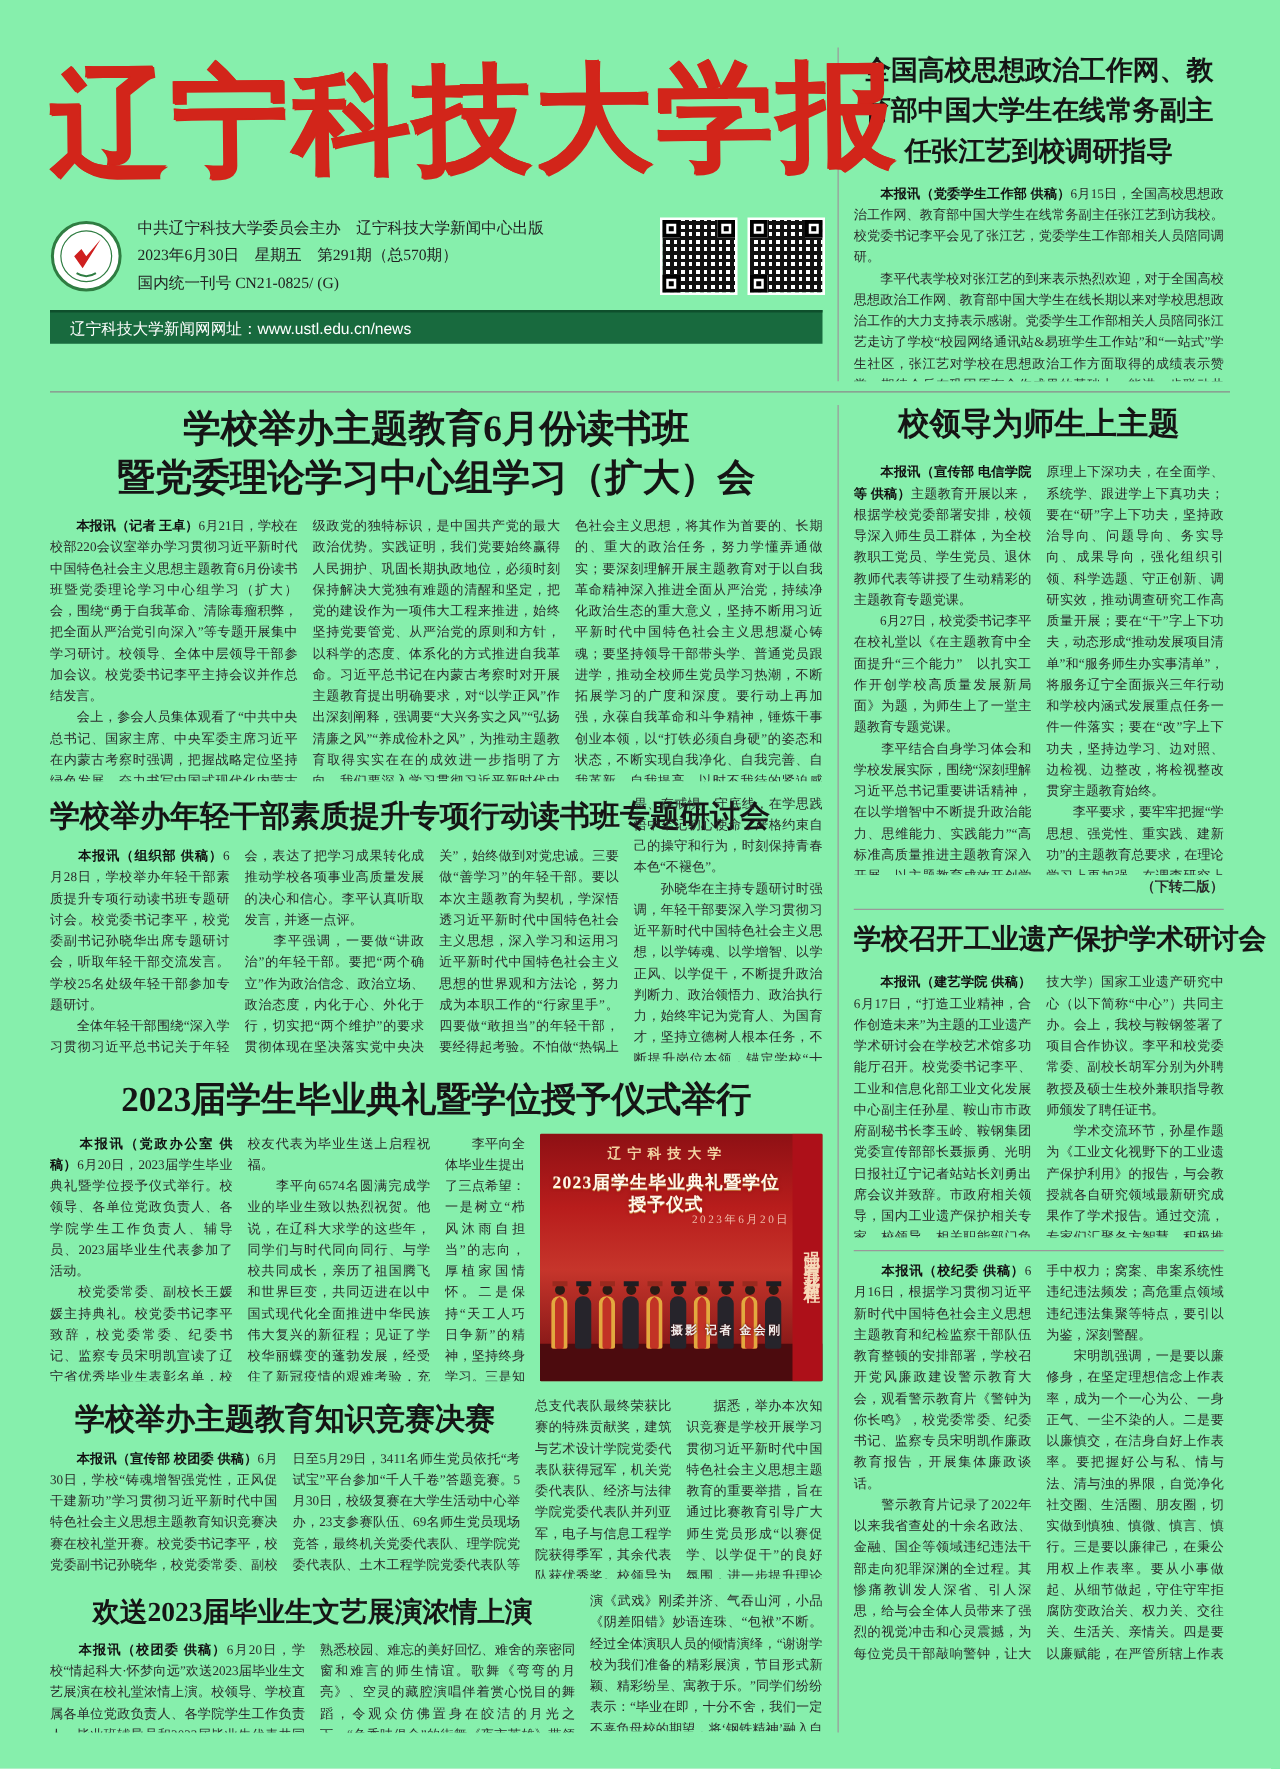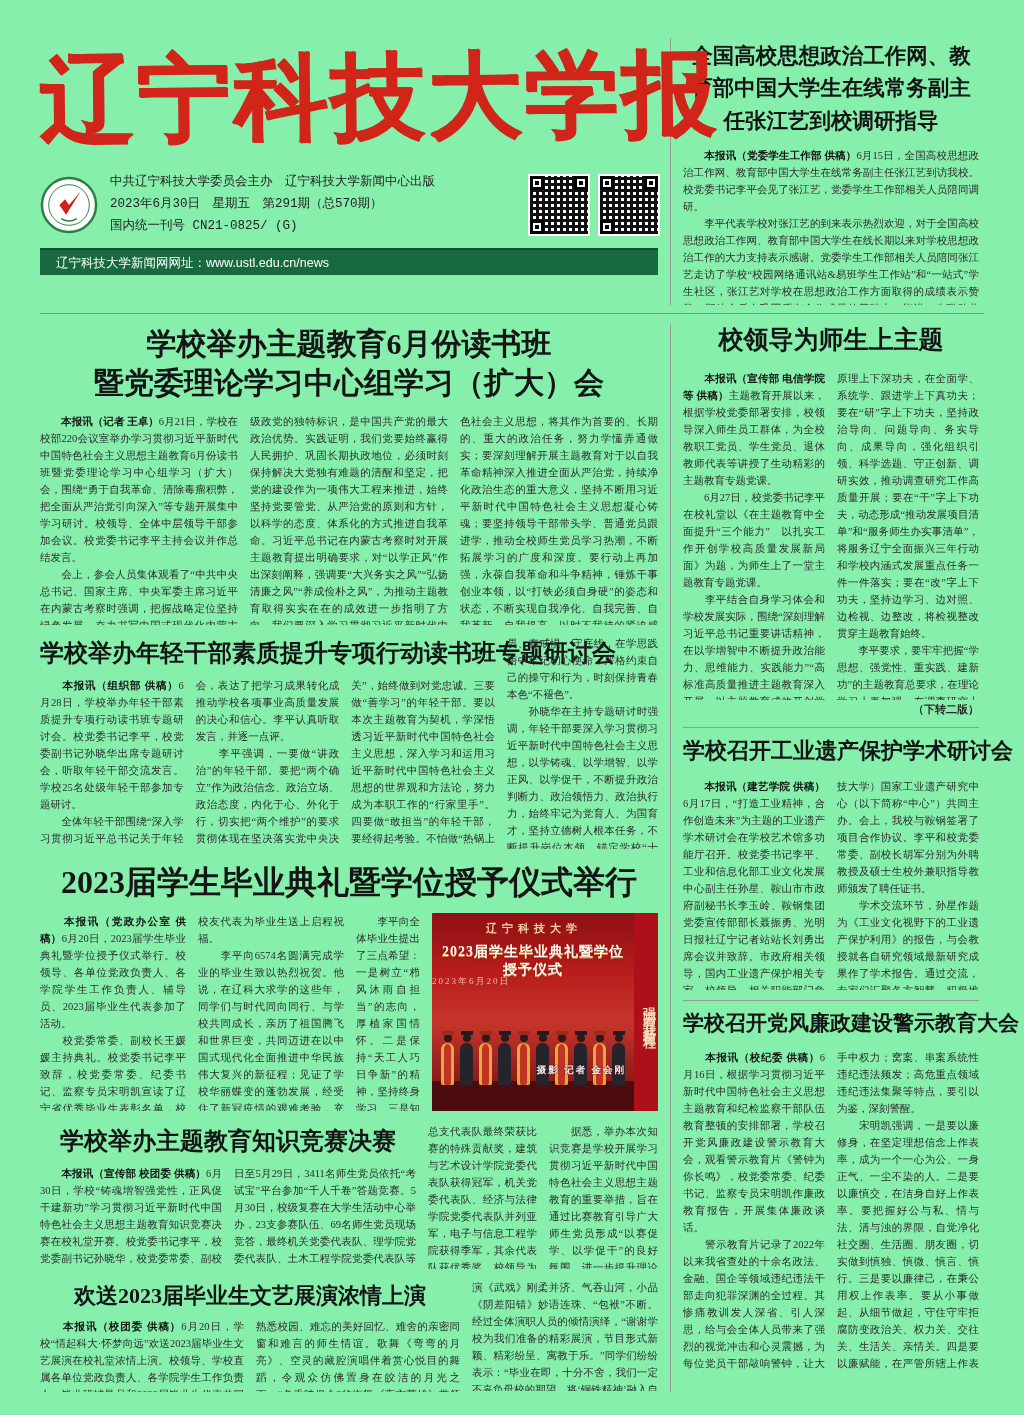--- a/index.html
+++ b/index.html
@@ -17,21 +17,21 @@
   .mast-title {
     height:132px; line-height:126px;
     font-size:94px; font-weight:bold; letter-spacing:3px;
     color:#d2251a; transform:rotate(-0.6deg);
     text-shadow:1px 1px 0 #d2251a, -0.5px 0 0 #d2251a;
     white-space:nowrap;
   }
   .pub-row { display:flex; align-items:center; gap:12px; height:74px; margin-top:2px; }
   .logo { width:58px; height:58px; flex:0 0 58px; }
   .pub-lines { flex:1; font-size:12.5px; line-height:1.75; color:#222;
-    font-family:Liberation Mono, monospace; }
+    font-family:Liberation Serif, serif; }
   .qr { width:58px; height:58px; flex:0 0 58px; position:relative; background:
       repeating-linear-gradient(0deg,#111 0 3px,transparent 3px 6px),
       repeating-linear-gradient(90deg,#111 0 3px,#fff 3px 6px);
       outline:2px solid #fff; }
   .qr .eye { position:absolute; width:14px; height:14px; background:#fff; border:3px solid #000; }
   .qr .eye::after { content:""; position:absolute; inset:2px; background:#000; }
   .qr .tl { top:0; left:0; } .qr .tr { top:0; right:0; } .qr .bl { bottom:0; left:0; }
   .url-bar {
     margin-top:6px; height:27px; line-height:27px; background:#186a3e; color:#fff;
     font-size:12.5px; font-family:"Liberation Sans","DejaVu Sans",sans-serif;
@@ -60,32 +60,32 @@
   
   .m1-title { font-size:30px; line-height:1.32; margin:4px 0 10px 0; }
   .m1 .body-cols { height:212px; }
   
   .m2 { display:flex; gap:12px; margin-top:10px; }
   .m2-main { width:455px; }
   .m2-title { font-size:24px; margin:2px 0 8px 0; white-space:nowrap; }
   .m2-main .body-cols { height:172px; }
   .m2-col4 { flex:1; height:214px; }
   
-  .m3-title { font-size:32px; margin:12px 0 8px 0; }
+  .m3-title { font-size:28px; margin:12px 0 8px 0; }
   .m3 .body-cols { height:198px; }
   .m3 .c1,.m3 .c2 { flex:0 0 146px; }
   .m3 .c3 { flex:0 0 64px; }
   .photo { flex:1; position:relative; overflow:hidden; border-radius:1px;
     background:linear-gradient(180deg,#8e1014 0%,#b81d1c 30%,#c6352b 55%,#6e0d10 100%); }
   .ph-school { position:absolute; top:8px; left:4px; right:26px; text-align:center;
     color:#f2d3a2; font-size:11px; letter-spacing:5px; font-weight:bold; }
   .ph-main { position:absolute; top:30px; left:4px; right:28px; text-align:center;
     color:#fff7ea; font-size:14px; font-weight:bold; letter-spacing:1px;
     text-shadow:0 0 3px #7e1010, 0 1px 0 #e8b050; }
-  .ph-date { position:absolute; top:62px; left:0; right:26px; text-align:left;
+  .ph-date { position:absolute; top:62px; left:12px; right:26px; text-align:right;
     color:#edb9a6; font-size:9px; letter-spacing:2px; }
   .stage { position:absolute; bottom:0; left:0; right:0; height:30px; background:#4c0b0e; }
   .grads { position:absolute; bottom:26px; left:6px; right:30px; display:flex;
     justify-content:space-around; align-items:flex-end; }
   .g { width:13px; height:42px; border-radius:6px 6px 2px 2px; position:relative; }
   .g::before { content:""; position:absolute; top:-9px; left:3px; width:8px; height:8px;
     border-radius:50%; background:#2a1b15; }
   .g::after { content:""; position:absolute; top:-12px; left:1px; width:12px; height:4px;
     background:inherit; filter:brightness(0.8); }
   .g-red { background:#c23325; box-shadow:inset 3px 0 0 #e2a93f, inset -3px 0 0 #e2a93f; }
@@ -286,21 +286,20 @@
           <div class="col"><b class="byline">　　本报讯（建艺学院 供稿）</b><span>6月17日，“打造工业精神，合作创造未来”为主题的工业遗产学术研讨会在学校艺术馆多功能厅召开。校党委书记李平、工业和信息化部工业文化发展中心副主任孙星、鞍山市市政府副秘书长李玉岭、鞍钢集团党委宣传部部长聂振勇、光明日报社辽宁记者站站长刘勇出席会议并致辞。市政府相关领导，国内工业遗产保护相关专家、校领导、相关职能部门负责人以及建筑与艺术设计学院师生代表参加了会议。
 　　大会由学校和中国（辽宁科</span></div>
           <div class="col">技大学）国家工业遗产研究中心（以下简称“中心”）共同主办。会上，我校与鞍钢签署了项目合作协议。李平和校党委常委、副校长胡军分别为外聘教授及硕士生校外兼职指导教师颁发了聘任证书。
 　　学术交流环节，孙星作题为《工业文化视野下的工业遗产保护利用》的报告，与会教授就各自研究领域最新研究成果作了学术报告。通过交流，专家们汇聚各方智慧，积极推动探索我国工业遗产保护利用发展路径，为我校师生献上了一场学术盛宴。</div>
         </div>
       </article>
 
       <div class="sep-r"></div>
 
       <article class="r4">
-        <h2 class="hl r4-title">学校召开党风廉政建设警示教育大会</h2>
         <div class="body-cols">
           <div class="col"><b class="byline">　　本报讯（校纪委 供稿）</b><span>6月16日，根据学习贯彻习近平新时代中国特色社会主义思想主题教育和纪检监察干部队伍教育整顿的安排部署，学校召开党风廉政建设警示教育大会，观看警示教育片《警钟为你长鸣》，校党委常委、纪委书记、监察专员宋明凯作廉政教育报告，开展集体廉政谈话。
 　　警示教育片记录了2022年以来我省查处的十余名政法、金融、国企等领域违纪违法干部走向犯罪深渊的全过程。其惨痛教训发人深省、引人深思，给与会全体人员带来了强烈的视觉冲击和心灵震撼，为每位党员干部敲响警钟，让大家深刻理解党风廉政建设的重要意义，教育引导党员、干部严律己、知敬畏、存戒惧、守底线。
 　　宋明凯从廉洁从政意义、近年来高校违纪违法案例特点和加强干部廉政建设三个维度，作廉政教育报告，开展集体廉政谈话。
 　　宋明凯指出，近些年，随着高校高质量快速发展，领导干部违纪违法案件也时有发生，主要呈现为纪律规矩意识淡薄、滥用</span></div>
           <div class="col">手中权力；窝案、串案系统性违纪违法频发；高危重点领域违纪违法集聚等特点，要引以为鉴，深刻警醒。
 　　宋明凯强调，一是要以廉修身，在坚定理想信念上作表率，成为一个一心为公、一身正气、一尘不染的人。二是要以廉慎交，在洁身自好上作表率。要把握好公与私、情与法、清与浊的界限，自觉净化社交圈、生活圈、朋友圈，切实做到慎独、慎微、慎言、慎行。三是要以廉律己，在秉公用权上作表率。要从小事做起、从细节做起，守住守牢拒腐防变政治关、权力关、交往关、生活关、亲情关。四是要以廉赋能，在严管所辖上作表率。要以廉正身、以上率下，坚持问题导向、目标导向、结果导向，织密扎紧“制度的笼子”，筑牢廉政建设“防火墙”，确保权力运行可追溯、可监督、可评价。五是要廉而无畏，在担当作为上作表率。要树立主动担当作为的责任意识，主动承担责任，主动破解难题，主动谋划发展，要协同作战、多思考、多研判，在真抓实干中开拓新局面，为学校的发展尽责。</div>
         </div>
       </article>
 

